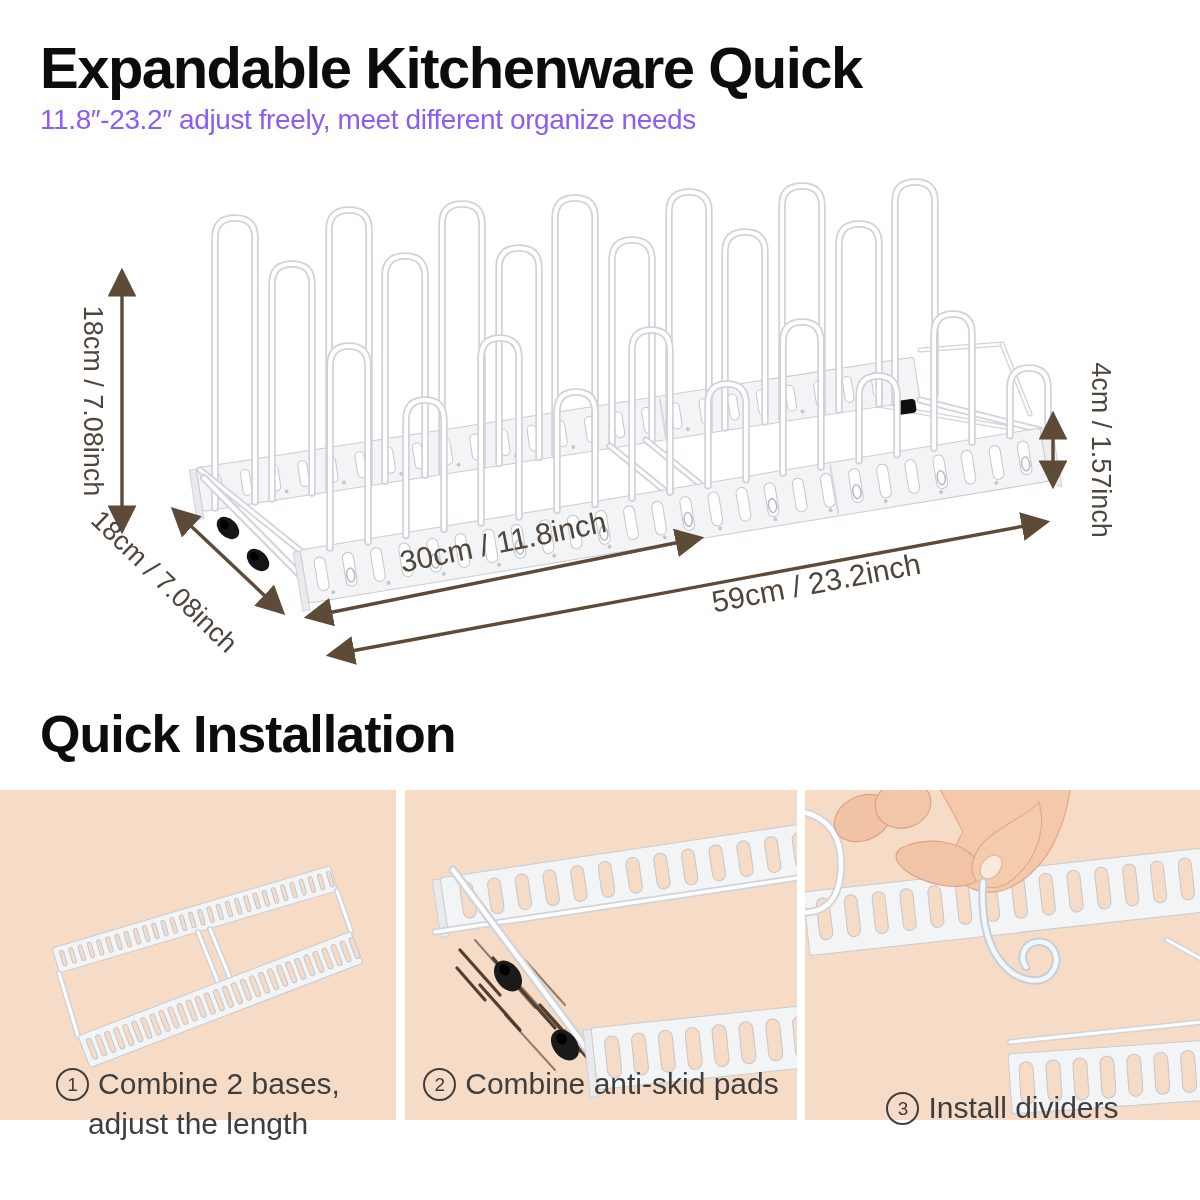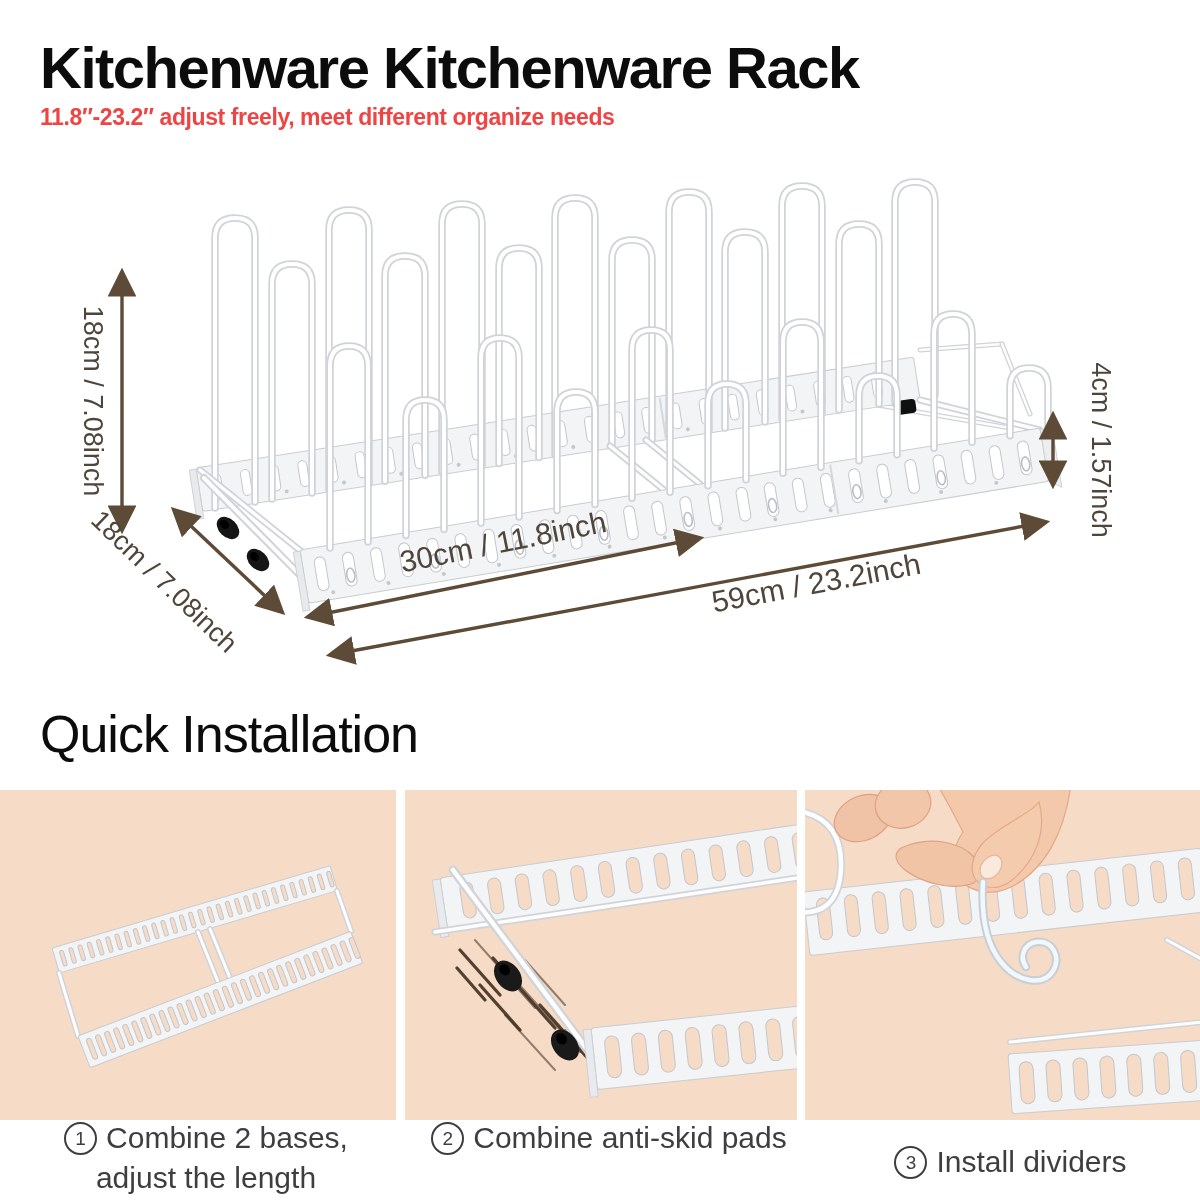--- a/index.html
+++ b/index.html
@@ -1,49 +1,49 @@
 <!DOCTYPE html>
 <html><head>
 <meta charset="utf-8">
 <style>
   html,body{margin:0;padding:0;background:#ffffff;}
   .page{position:relative;width:1200px;height:1200px;background:#ffffff;overflow:hidden;
         font-family:"Liberation Sans",sans-serif;}
   .title{position:absolute;left:40px;top:34px;font-size:58px;font-weight:bold;color:#0c0c0c;
          letter-spacing:-1.5px;white-space:nowrap;}
-  .subtitle{position:absolute;left:40px;top:104px;font-size:23px;font-weight:700;color:#ef4444;
+  .subtitle{position:absolute;left:40px;top:104px;font-size:28px;font-weight:400;color:#8b5cf6;
             letter-spacing:-0.4px;white-space:nowrap;}
-  .qi-title{position:absolute;left:40px;top:704px;font-size:52px;font-weight:normal;color:#0c0c0c;
+  .qi-title{position:absolute;left:40px;top:704px;font-size:52px;font-weight:bold;color:#0c0c0c;
             letter-spacing:-1px;white-space:nowrap;}
   .diagram-svg{position:absolute;left:0;top:160px;width:1200px;height:530px;}
   svg{font-family:"Liberation Sans",sans-serif;}
   .panel{position:absolute;top:790px;height:330px;background:#f6dbc7;overflow:hidden;}
   .panel svg{display:block;width:100%;height:100%;}
   .panel1{left:0;width:396px;}
   .panel2{left:405px;width:392px;}
   .panel3{left:805px;width:395px;}
-  .caption{position:absolute;top:1118px;text-align:center;font-size:30px;color:#3e3e3e;line-height:1.32;padding-left:8px;}
+  .caption{position:absolute;top:1064px;text-align:center;font-size:30px;color:#3e3e3e;line-height:1.32;}
   .cap1{left:0;width:396px;}
   .cap2{left:405px;width:392px;}
   .cap3{left:805px;width:395px;margin-top:24px;}
   .num{display:inline-block;width:29px;height:29px;border:2px solid #3e3e3e;border-radius:50%;
        font-size:19px;line-height:29px;text-align:center;margin-right:9px;vertical-align:3px;}
   .step-label{white-space:pre-line;}
   .dim-text{fill:#4f453a;font-size:27px;}
   .dim-text-lg{fill:#4f453a;font-size:30px;}
   .dim-line{stroke:#5d4b37;stroke-width:3.4;fill:none;}
   .rail{fill:#f3f4f6;stroke:#c8ccd1;stroke-width:1;}
   .seam{stroke:#d5d8dc;stroke-width:2;}
 </style>
 </head>
 <body>
 
 <div class="page">
 
-  <div class="title">Kitchenware Kitchenware Rack</div>
+  <div class="title">Expandable Kitchenware Quick</div>
   <div class="subtitle">11.8″-23.2″ adjust freely, meet different organize needs</div>
 
   <svg class="diagram-svg" viewBox="0 0 1200 530">
     <defs>
       <marker id="ah" viewBox="0 0 10 10" refX="8.5" refY="5" markerWidth="8.5" markerHeight="8.5" orient="auto-start-reverse">
         <path d="M0,0 L10,5 L0,10 Z" fill="#5d4b37"></path>
       </marker>
     </defs>
 
     <g id="mainTubesBack">

